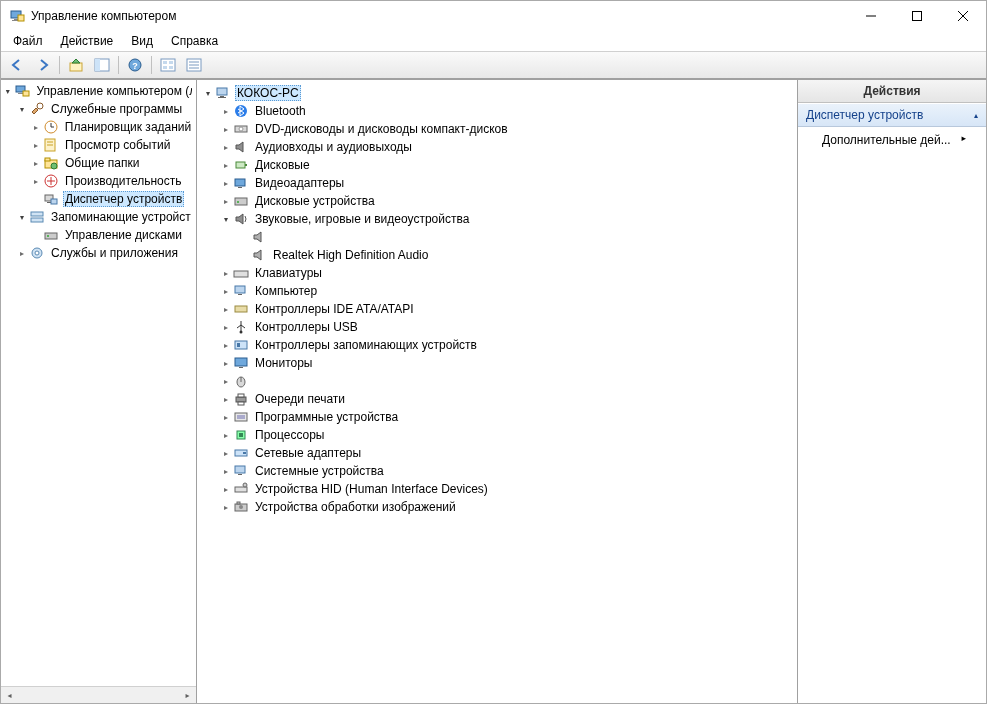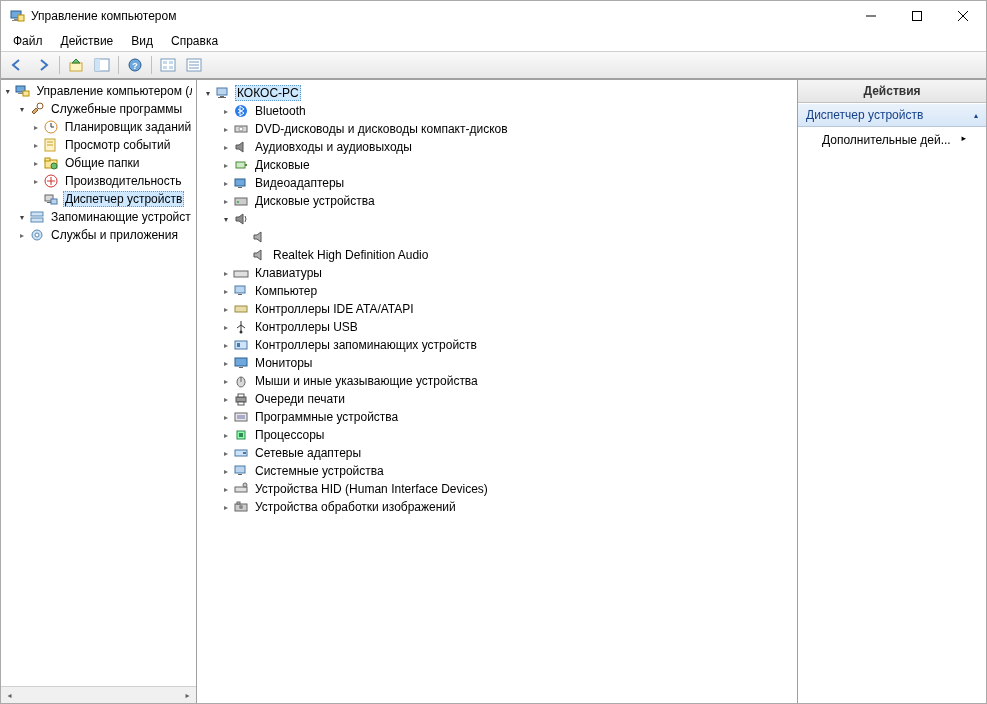--- a/index.html
+++ b/index.html
@@ -350,20 +350,30 @@
           <span class="expander open">▾</span>
           <span class="tree-ico">
             <svg width="16" height="16">
                 <rect x="2" y="3" width="12" height="4" fill="#d0e3f4" stroke="#5b8ab3"></rect>
                 <rect x="2" y="9" width="12" height="4" fill="#d0e3f4" stroke="#5b8ab3"></rect>
               </svg>
           </span>
           <span class="label">Запоминающие устройст</span>
         </div>
 
+        <div class="tree-row" style="padding-left:28px">
+          <span class="expander" style="visibility:hidden">▸</span>
+          <span class="tree-ico">
+            <svg width="16" height="16">
+                <rect x="2" y="6" width="12" height="6" fill="#ccc" stroke="#666"></rect>
+                <circle cx="5" cy="9" r="1" fill="#3a3"></circle>
+              </svg>
+          </span>
+          <span class="label">Управление дисками</span>
+        </div>
 
         <div class="tree-row" style="padding-left:14px">
           <span class="expander">▸</span>
           <span class="tree-ico">
             <svg width="16" height="16">
                 <circle cx="8" cy="8" r="5" fill="#d0e3f4" stroke="#5b8ab3"></circle>
                 <circle cx="8" cy="8" r="2" fill="#fff" stroke="#5b8ab3"></circle>
               </svg>
           </span>
           <span class="label">Службы и приложения</span>
@@ -458,20 +468,21 @@
         </div>
 
         <div class="tree-row" style="padding-left:22px">
           <span class="expander open">▾</span>
           <span class="tree-ico">
             <svg width="16" height="16">
                 <path d="M3 6 L6 6 L10 3 L10 13 L6 10 L3 10 Z" fill="#8f8f8f" stroke="#555"></path>
                 <path d="M12 5 Q14 8 12 11" fill="none" stroke="#555"></path>
               </svg>
           </span>
+          <span class="label">Звуковые, игровые и видеоустройства</span>
         </div>
 
         <div class="tree-row" style="padding-left:54px">
           <span class="tree-ico">
             <svg width="16" height="16">
                 <path d="M3 6 L6 6 L10 3 L10 13 L6 10 L3 10 Z" fill="#b0b0b0" stroke="#555"></path>
               </svg>
           </span>
         </div>
 
@@ -551,21 +562,20 @@
         </div>
 
         <div class="tree-row" style="padding-left:22px">
           <span class="expander">▸</span>
           <span class="tree-ico">
             <svg width="16" height="16">
                 <ellipse cx="8" cy="9" rx="4" ry="5" fill="#d9d9d9" stroke="#666"></ellipse>
                 <line x1="8" y1="4" x2="8" y2="9" stroke="#666"></line>
               </svg>
           </span>
-          <span class="label">Мыши и иные указывающие устройства</span>
         </div>
 
         <div class="tree-row" style="padding-left:22px">
           <span class="expander">▸</span>
           <span class="tree-ico">
             <svg width="16" height="16">
                 <rect x="3" y="6" width="10" height="5" fill="#999" stroke="#555"></rect>
                 <rect x="5" y="3" width="6" height="3" fill="#fff" stroke="#555"></rect>
                 <rect x="5" y="11" width="6" height="3" fill="#fff" stroke="#555"></rect>
               </svg>

